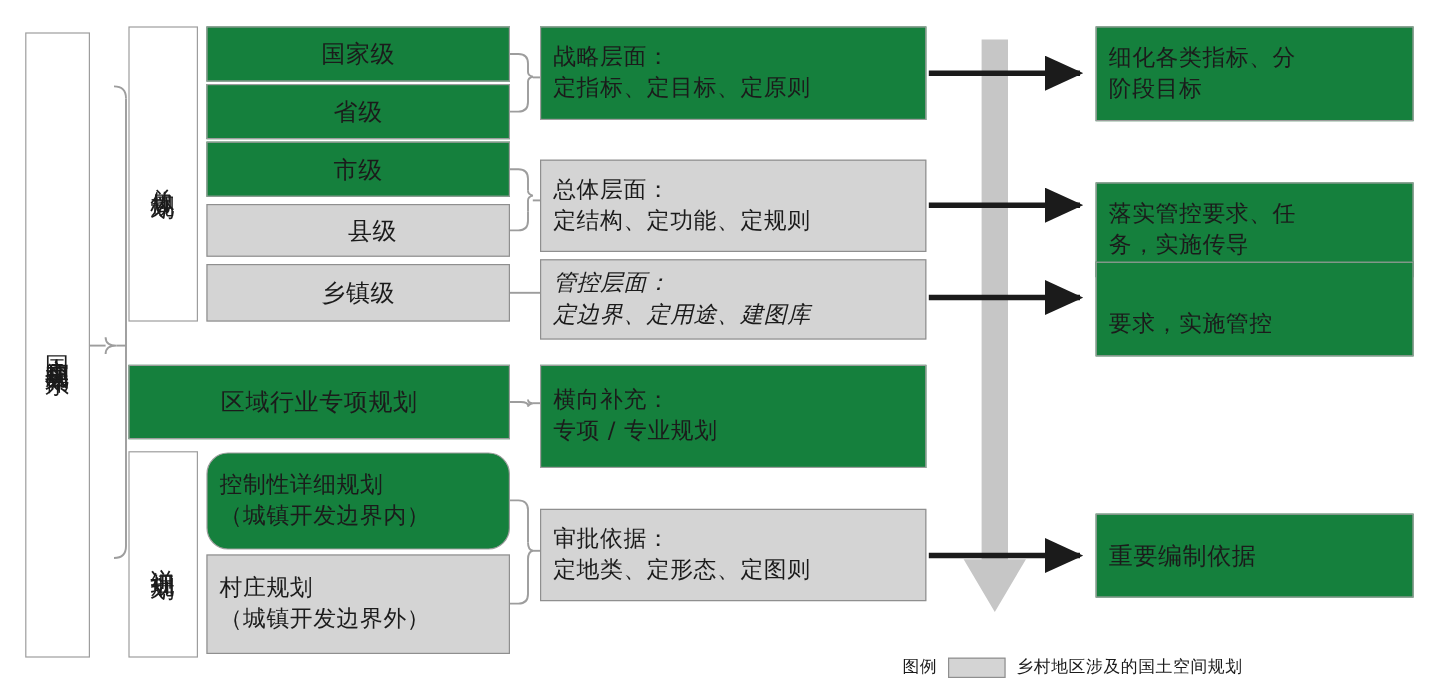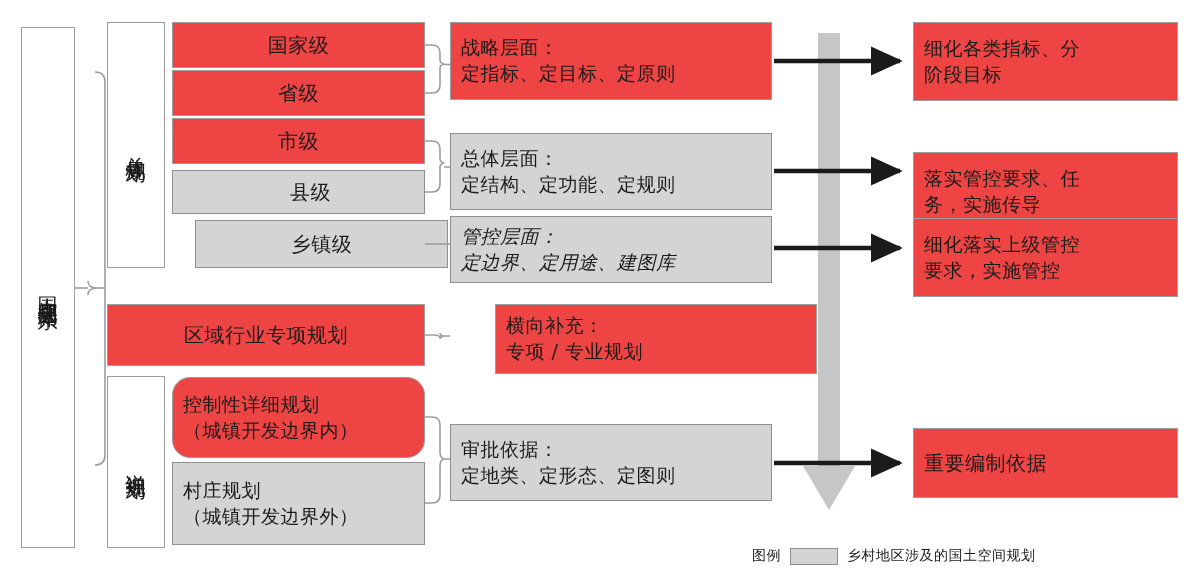--- a/index.html
+++ b/index.html
@@ -9,21 +9,21 @@
     font-family:"DejaVu Sans","Liberation Sans",sans-serif;
     overflow:hidden;
   }
   #stage{position:relative;width:1200px;height:580px;}
 
   
   .box{
     position:absolute;
     box-sizing:border-box;
     border:1.6px solid #9d9d9d;
-    background:#ef4444;
+    background:#15803d;
     color:#1b1b1b;
     display:flex;
     align-items:center;
     justify-content:center;
     text-align:center;
     line-height:1.35;
     letter-spacing:0.5px;
   }
   .box.gray{background:#d4d4d4;border-color:#8f8f8f;}
   .box.left{justify-content:flex-start;text-align:left;}
@@ -91,21 +91,21 @@
   </div>
   <div class="box fs20" style="left:172px;top:70px;width:253px;height:46px;">
     <span class="pad">省级</span>
   </div>
   <div class="box fs20" style="left:172px;top:118px;width:253px;height:46px;">
     <span class="pad">市级</span>
   </div>
   <div class="box gray fs20" style="left:172px;top:170px;width:253px;height:44px;padding-left:24px;">
     <span class="pad">县级</span>
   </div>
-  <div class="box gray fs20" style="left:172px;top:220px;width:253px;height:48px;margin-left:23px;">
+  <div class="box gray fs20" style="left:172px;top:220px;width:253px;height:48px;">
     <span class="pad">乡镇级</span>
   </div>
 
   <div class="box fs20" style="left:107px;top:304px;width:318px;height:62px;">
     <span class="pad">区域行业专项规划</span>
   </div>
 
   <div class="box left fs19" style="left:172px;top:377px;width:253px;height:81px;border-radius:18px;">
     <span class="pad">
       <span>控制性详细规划</span><br>
@@ -130,21 +130,21 @@
       <span>总体层面：</span><br>
       <span>定结构、定功能、定规则</span>
     </span>
   </div>
   <div class="box gray left fs19" style="left:450px;top:216px;width:322px;height:67px;font-style:italic;">
     <span class="pad">
       <span>管控层面：</span><br>
       <span>定边界、定用途、建图库</span>
     </span>
   </div>
-  <div class="box left fs19" style="left:450px;top:304px;width:322px;height:70px;margin-left:45px;">
+  <div class="box left fs19" style="left:450px;top:304px;width:322px;height:86px;">
     <span class="pad">
       <span>横向补充：</span><br>
       <span>专项 / 专业规划</span>
     </span>
   </div>
   <div class="box gray left fs19" style="left:450px;top:424px;width:322px;height:77px;">
     <span class="pad">
       <span>审批依据：</span><br>
       <span>定地类、定形态、定图则</span>
     </span>
@@ -157,21 +157,21 @@
     </span>
   </div>
   <div class="box left fs19" style="left:913px;top:128px;width:265px;height:79px;margin-top:24px;">
     <span class="pad">
       <span>落实管控要求、任</span><br>
       <span>务，实施传导</span>
     </span>
   </div>
   <div class="box left fs19" style="left:913px;top:218px;width:265px;height:79px;">
     <span class="pad">
-      <span>细化落实上级管控</span><br>
+      <br>
       <span>要求，实施管控</span>
     </span>
   </div>
   <div class="box left fs20" style="left:913px;top:428px;width:265px;height:70px;">
     <span class="pad">
       <span>重要编制依据</span>
     </span>
   </div>
 
   <svg class="overlay" viewBox="0 0 1200 580">

